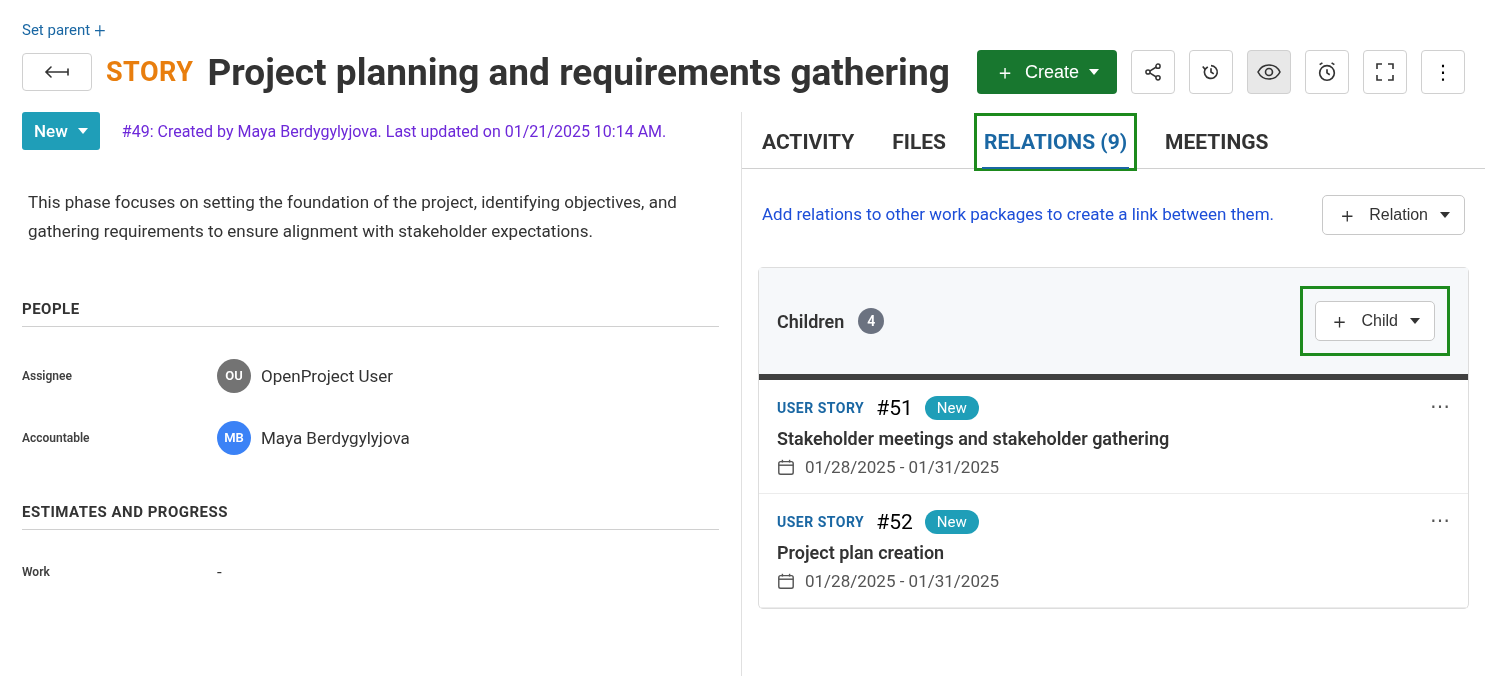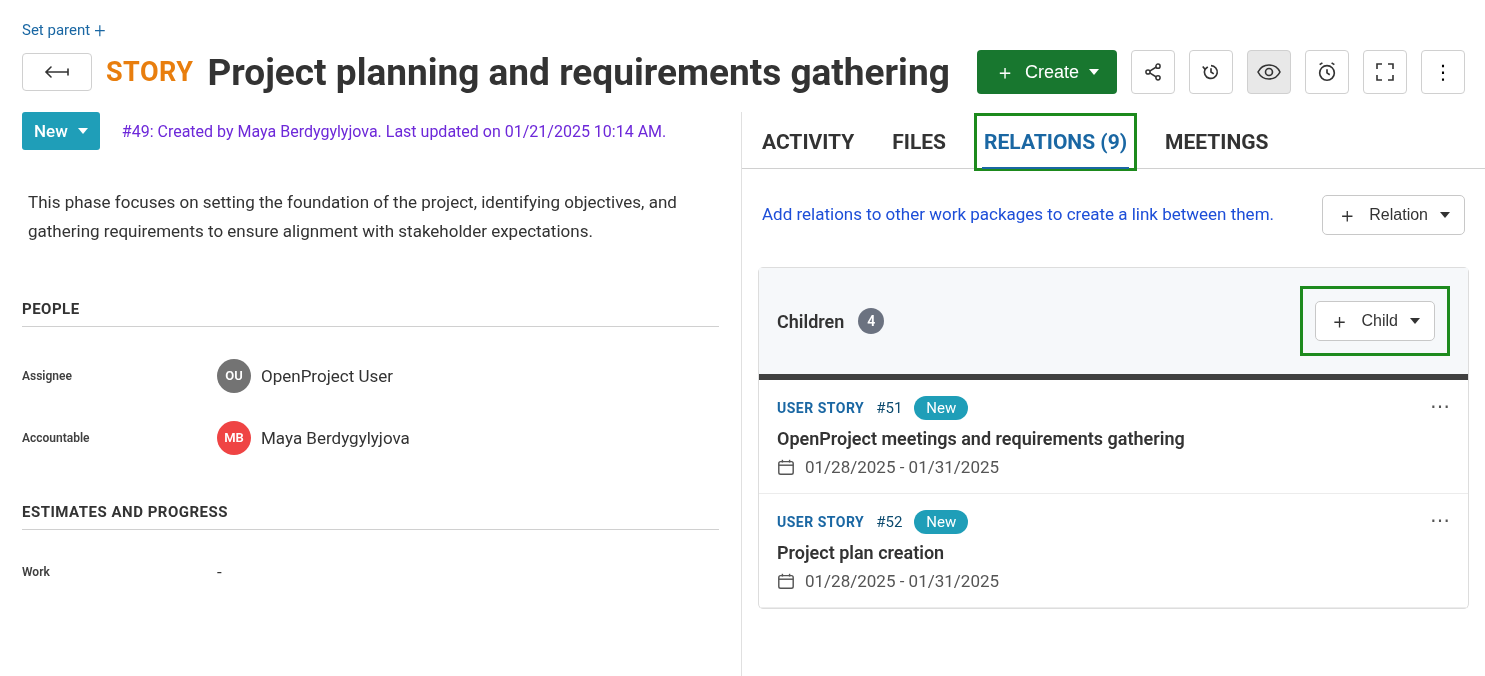--- a/index.html
+++ b/index.html
@@ -153,21 +153,21 @@
     height: 34px;
     border-radius: 50%;
     display: inline-flex;
     align-items: center;
     justify-content: center;
     color: #fff;
     font-size: 13px;
     font-weight: 600;
   }
   .avatar.ou { background: #737373; }
-  .avatar.mb { background: #ef4444; }
+  .avatar.mb { background: #3b82f6; }
   .tabs {
     display: flex;
     border-bottom: 1px solid #d0d0d0;
     padding: 0 18px;
     gap: 34px;
     margin-top: 4px;
   }
   .tab {
     padding: 14px 2px 14px 2px;
     font-size: 21px;
@@ -260,22 +260,22 @@
     align-items: center;
     gap: 12px;
   }
   .child-type {
     font-size: 14px;
     font-weight: 700;
     letter-spacing: 0.5px;
     color: #1a67a3;
   }
   .child-id {
-    font-size: 15px;
-    color: #0c4a6e;
+    font-size: 21px;
+    color: #000000;
   }
   .status-pill {
     background: #1f9eb8;
     color: #fff;
     border-radius: 14px;
     padding: 3px 12px;
     font-size: 15px;
   }
   .child-title {
     font-size: 18px;
@@ -451,21 +451,21 @@
           </button>
         </span>
       </div>
 
       <div class="child-item">
         <div class="child-meta">
           <span class="child-type">USER STORY</span>
           <span class="child-id">#51</span>
           <span class="status-pill">New</span>
         </div>
-        <div class="child-title">OpenProject meetings and requirements gathering</div>
+        <div class="child-title">Stakeholder meetings and stakeholder gathering</div>
         <div class="child-dates">
           <svg width="18" height="18" viewBox="0 0 20 20">
               <rect x="2" y="4" width="16" height="14" rx="2" fill="none" stroke="#555" stroke-width="1.6"></rect>
               <line x1="2" y1="8" x2="18" y2="8" stroke="#555" stroke-width="1.6"></line>
               <line x1="6" y1="2" x2="6" y2="5" stroke="#555" stroke-width="1.6"></line>
               <line x1="14" y1="2" x2="14" y2="5" stroke="#555" stroke-width="1.6"></line>
             </svg>
           <span>01/28/2025 - 01/31/2025</span>
         </div>
         <span class="dots">⋯</span>

